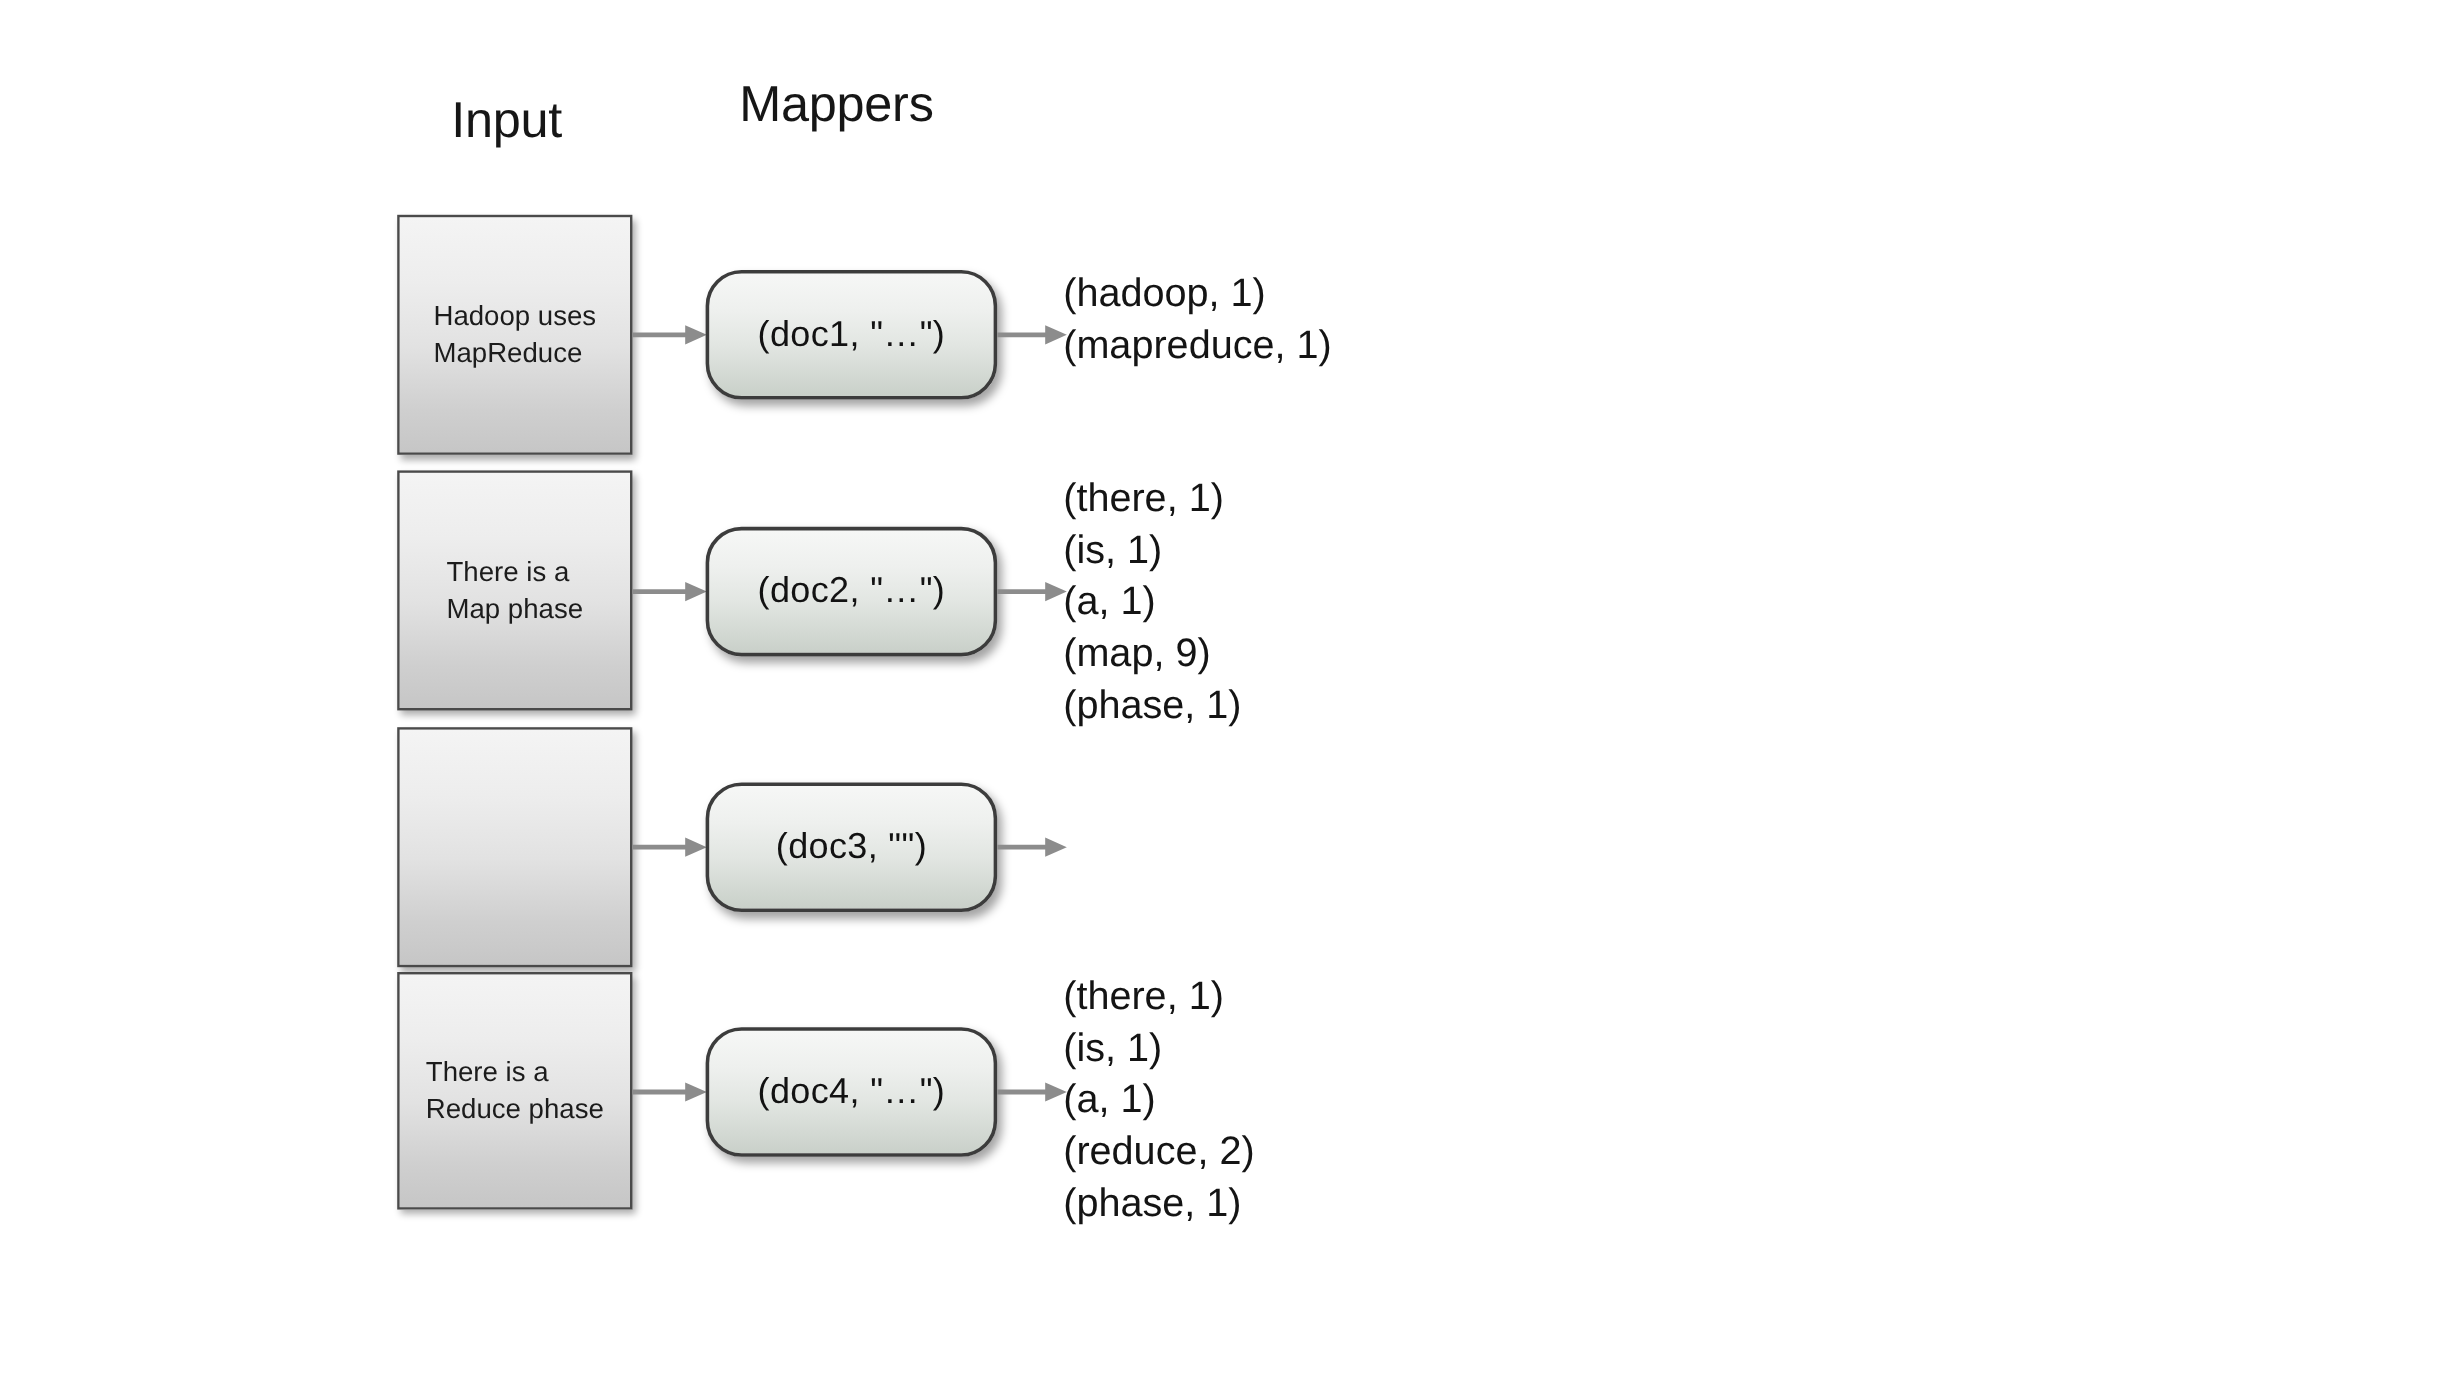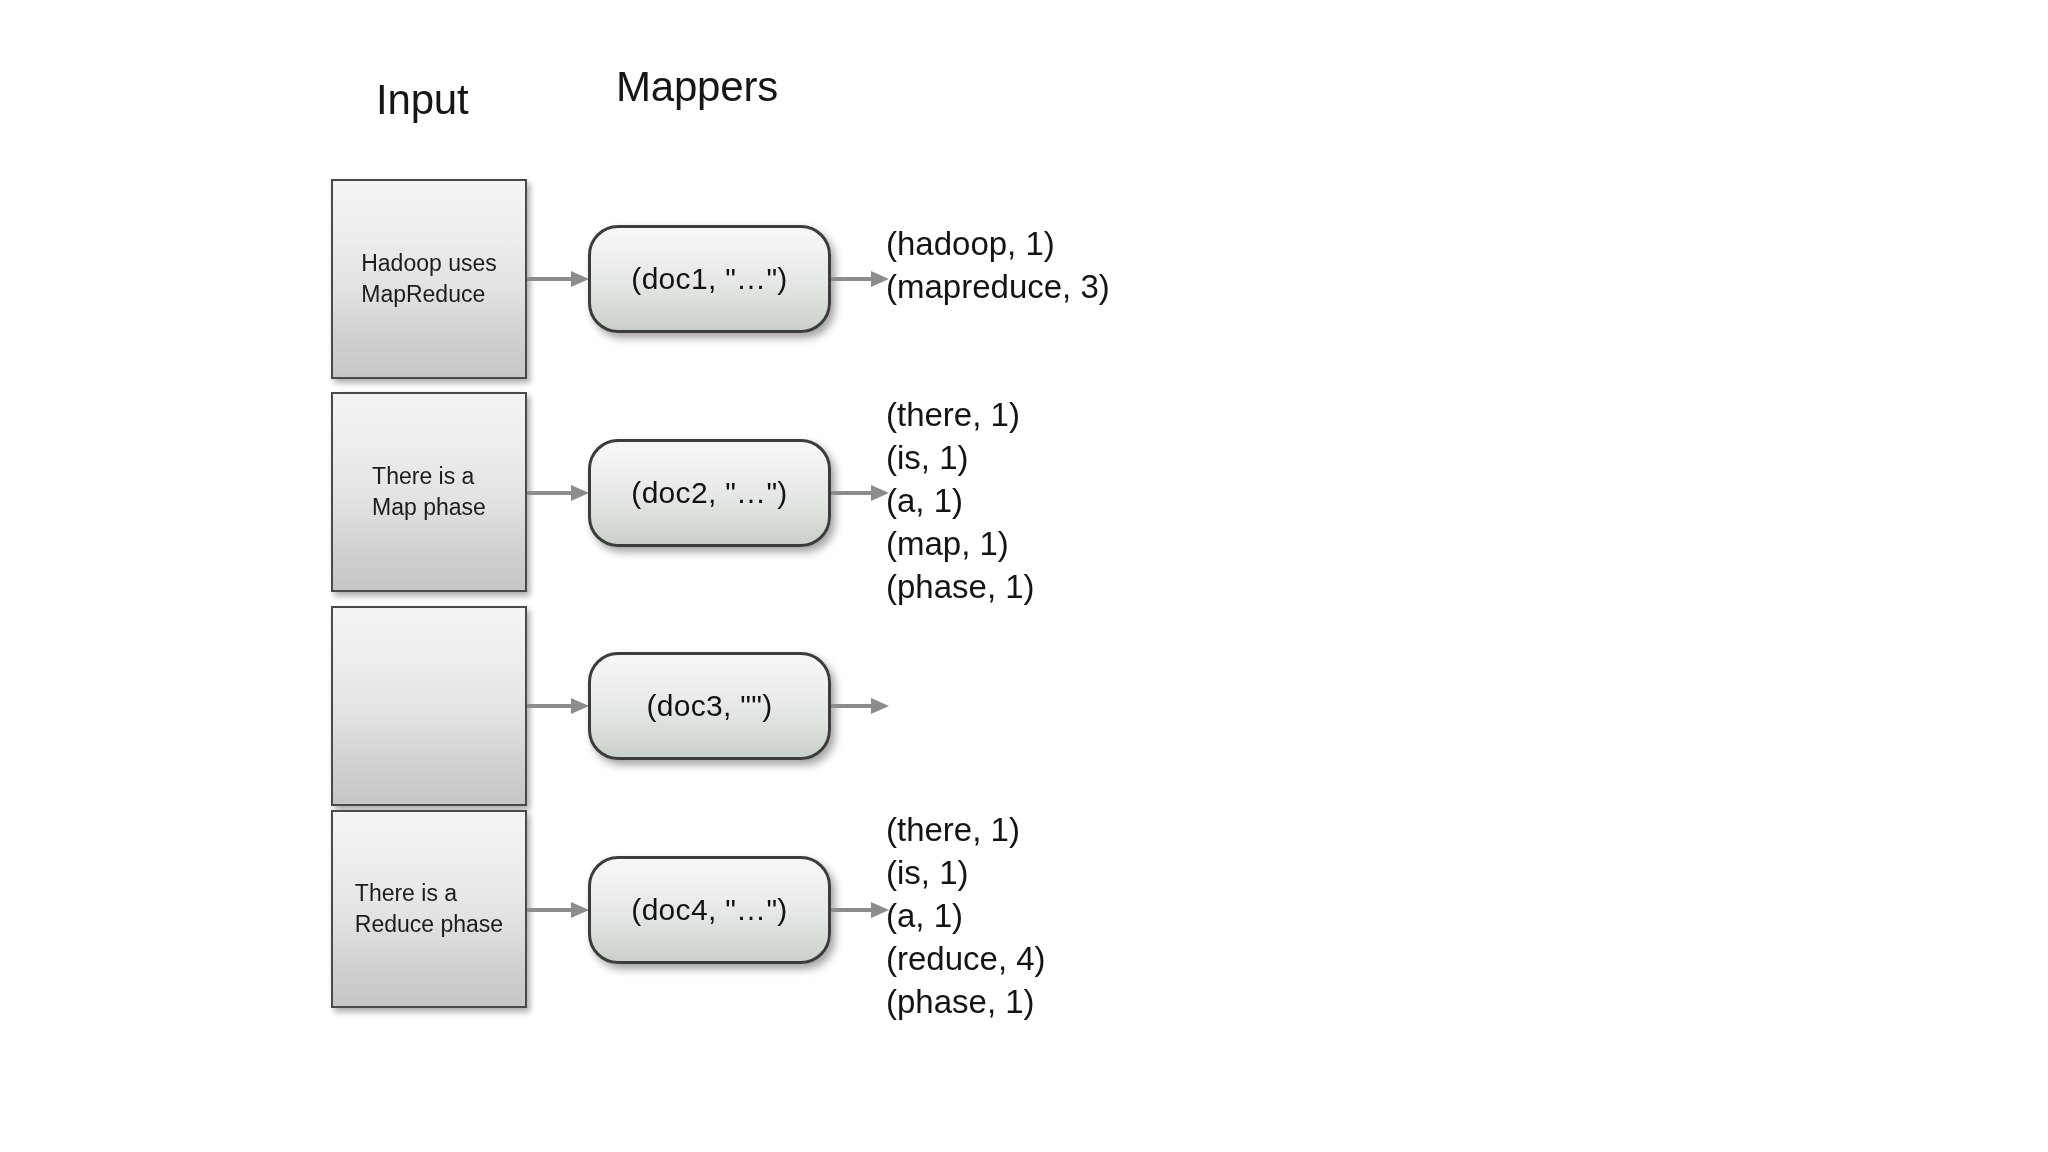--- a/index.html
+++ b/index.html
@@ -162,21 +162,21 @@
 
   <div id="arrow-out-1" class="arrow">
     <svg width="60" height="22" viewBox="0 0 60 22">
       <line x1="0" y1="11" x2="42" y2="11" stroke="#8c8c8c" stroke-width="4"></line>
       <polygon points="40,3 58,11 40,19" fill="#8c8c8c"></polygon>
     </svg>
   </div>
 
   <div id="output-list-1" class="output-list">
     <span class="output-line">(hadoop, 1)</span>
-    <span class="output-line">(mapreduce, 3)</span>
+    <span class="output-line">(mapreduce, 1)</span>
   </div>
 
   <div id="input-box-2" class="input-box">
     <div class="input-box-text">There is a
 Map phase</div>
   </div>
 
   <div id="arrow-in-2" class="arrow">
     <svg width="64" height="22" viewBox="0 0 64 22">
       <line x1="0" y1="11" x2="46" y2="11" stroke="#8c8c8c" stroke-width="4"></line>
@@ -192,21 +192,21 @@
     <svg width="60" height="22" viewBox="0 0 60 22">
       <line x1="0" y1="11" x2="42" y2="11" stroke="#8c8c8c" stroke-width="4"></line>
       <polygon points="40,3 58,11 40,19" fill="#8c8c8c"></polygon>
     </svg>
   </div>
 
   <div id="output-list-2" class="output-list">
     <span class="output-line">(there, 1)</span>
     <span class="output-line">(is, 1)</span>
     <span class="output-line">(a, 1)</span>
-    <span class="output-line">(map, 1)</span>
+    <span class="output-line">(map, 9)</span>
     <span class="output-line">(phase, 1)</span>
   </div>
 
   <div id="input-box-3" class="input-box">
     <div class="input-box-text"></div>
   </div>
 
   <div id="arrow-in-3" class="arrow">
     <svg width="64" height="22" viewBox="0 0 64 22">
       <line x1="0" y1="11" x2="46" y2="11" stroke="#8c8c8c" stroke-width="4"></line>
@@ -247,17 +247,17 @@
     <svg width="60" height="22" viewBox="0 0 60 22">
       <line x1="0" y1="11" x2="42" y2="11" stroke="#8c8c8c" stroke-width="4"></line>
       <polygon points="40,3 58,11 40,19" fill="#8c8c8c"></polygon>
     </svg>
   </div>
 
   <div id="output-list-4" class="output-list">
     <span class="output-line">(there, 1)</span>
     <span class="output-line">(is, 1)</span>
     <span class="output-line">(a, 1)</span>
-    <span class="output-line">(reduce, 4)</span>
+    <span class="output-line">(reduce, 2)</span>
     <span class="output-line">(phase, 1)</span>
   </div>
 
 </div>
 
 </body></html>

